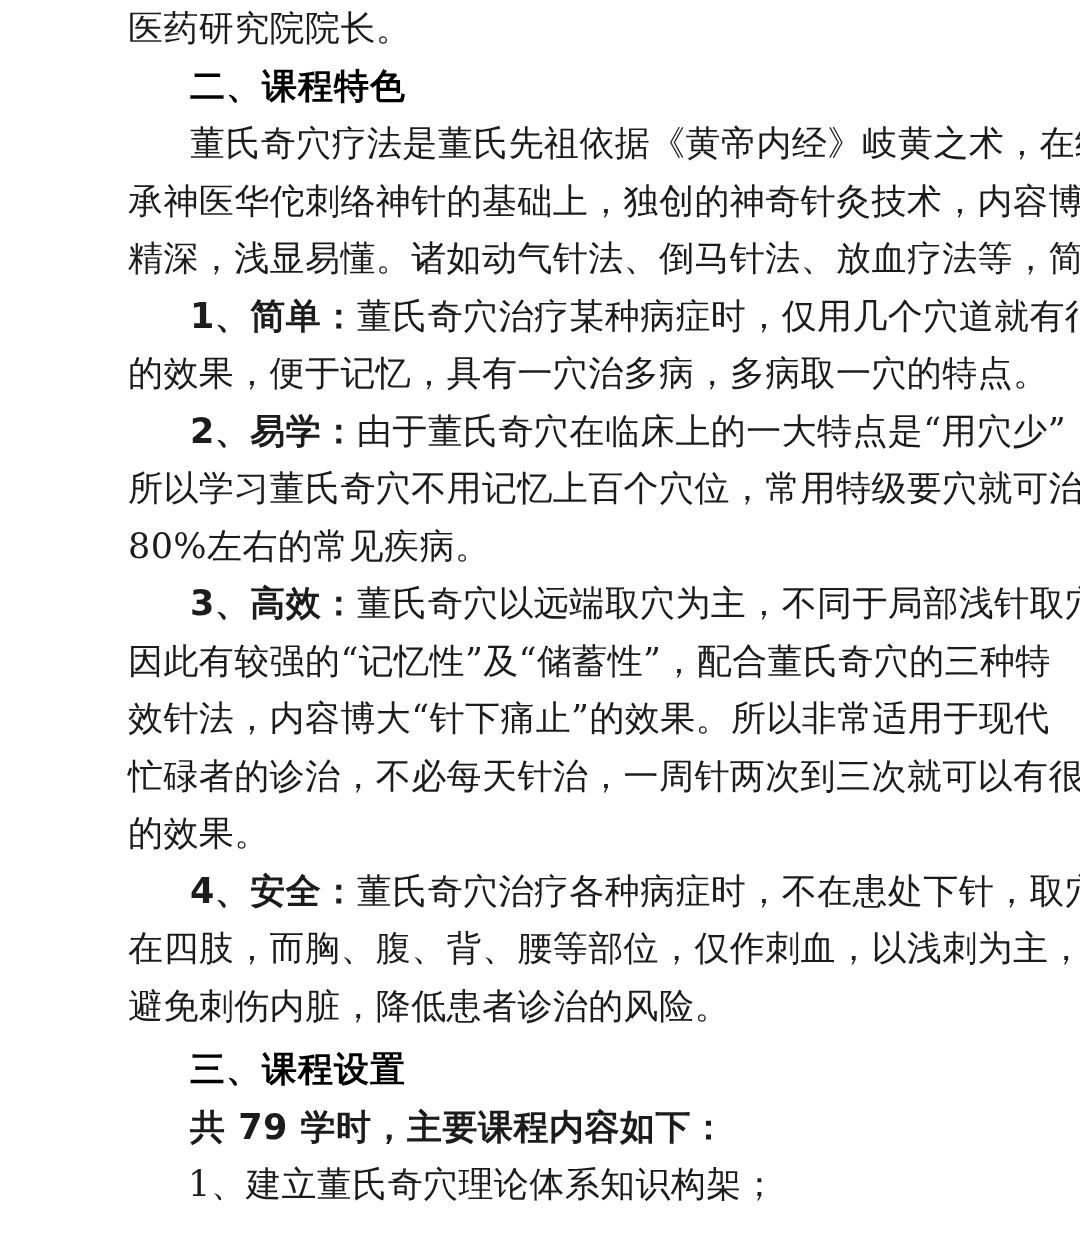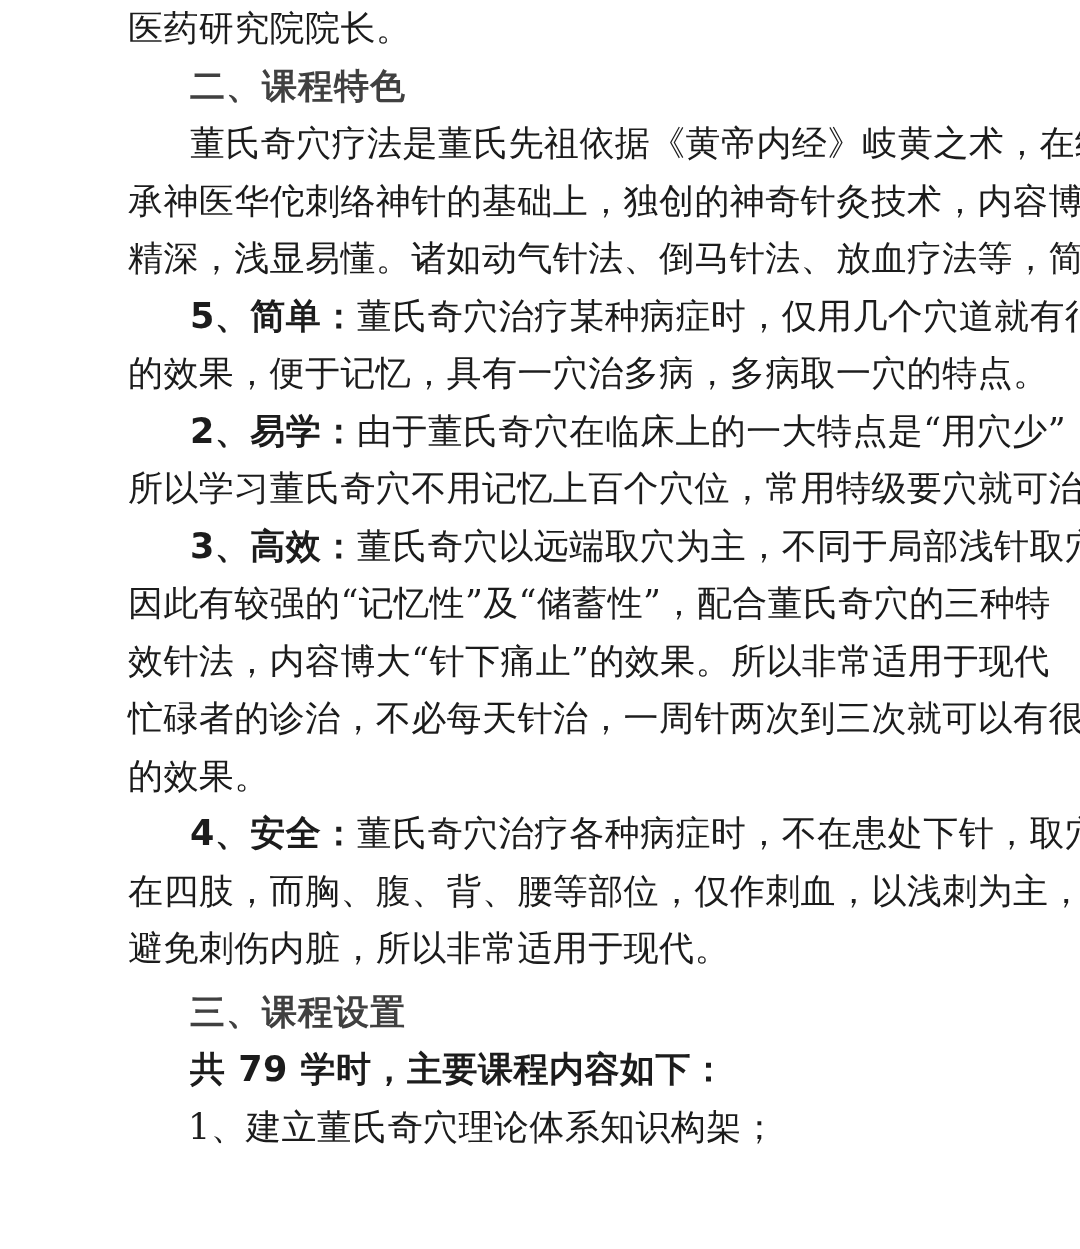--- a/index.html
+++ b/index.html
@@ -53,21 +53,21 @@
     letter-spacing: 0.5px;
   }
 
   .heading {
     font-family: "DejaVu Sans", "Liberation Sans", sans-serif;
     font-weight: 700;
     font-size: 35px;
     line-height: 57.5px;
     letter-spacing: 1px;
     white-space: pre;
-    color: #404040;
+    color: #000000;
   }
 
   
   .indent {
     padding-left: 62px;
   }
   .indent-small {
     padding-left: 60px;
   }
 
@@ -85,35 +85,36 @@
   <div class="doc-body">
 
     <div class="line body-text flush">医药研究院院长。</div>
 
     <div class="heading indent">二、课程特色</div>
 
     <div class="line body-text indent">董氏奇穴疗法是董氏先祖依据《黄帝内经》岐黄之术，在继</div>
     <div class="line body-text flush">承神医华佗刺络神针的基础上，独创的神奇针灸技术，内容博大</div>
     <div class="line body-text flush">精深，浅显易懂。诸如动气针法、倒马针法、放血疗法等，简便、</div>
 
-    <div class="line indent"><span class="bold-text num-run">5、简单：</span><span class="body-text">董氏奇穴治疗某种病症时，仅用几个穴道就有很好</span></div>
+    <div class="line indent"><span class="bold-text num-run">1、简单：</span><span class="body-text">董氏奇穴治疗某种病症时，仅用几个穴道就有很好</span></div>
     <div class="line body-text flush">的效果，便于记忆，具有一穴治多病，多病取一穴的特点。</div>
 
     <div class="line indent"><span class="bold-text num-run">2、易学：</span><span class="body-text">由于董氏奇穴在临床上的一大特点是“用穴少”，</span></div>
     <div class="line body-text flush">所以学习董氏奇穴不用记忆上百个穴位，常用特级要穴就可治疗</div>
+    <div class="line body-text flush">80%左右的常见疾病。</div>
 
     <div class="line indent"><span class="bold-text num-run">3、高效：</span><span class="body-text">董氏奇穴以远端取穴为主，不同于局部浅针取穴，</span></div>
     <div class="line body-text flush">因此有较强的“记忆性”及“储蓄性”，配合董氏奇穴的三种特</div>
     <div class="line body-text flush">效针法，内容博大“针下痛止”的效果。所以非常适用于现代</div>
     <div class="line body-text flush">忙碌者的诊治，不必每天针治，一周针两次到三次就可以有很好</div>
     <div class="line body-text flush">的效果。</div>
 
     <div class="line indent"><span class="bold-text num-run">4、安全：</span><span class="body-text">董氏奇穴治疗各种病症时，不在患处下针，取穴多</span></div>
     <div class="line body-text flush">在四肢，而胸、腹、背、腰等部位，仅作刺血，以浅刺为主，可</div>
-    <div class="line body-text flush">避免刺伤内脏，所以非常适用于现代。</div>
+    <div class="line body-text flush">避免刺伤内脏，降低患者诊治的风险。</div>
 
     <div class="spacer-sm"></div>
 
     <div class="heading indent">三、课程设置</div>
 
     <div class="line bold-text indent">共 79 学时，主要课程内容如下：</div>
 
     <div class="line body-text indent-small">1、建立董氏奇穴理论体系知识构架；</div>
 
   </div>

